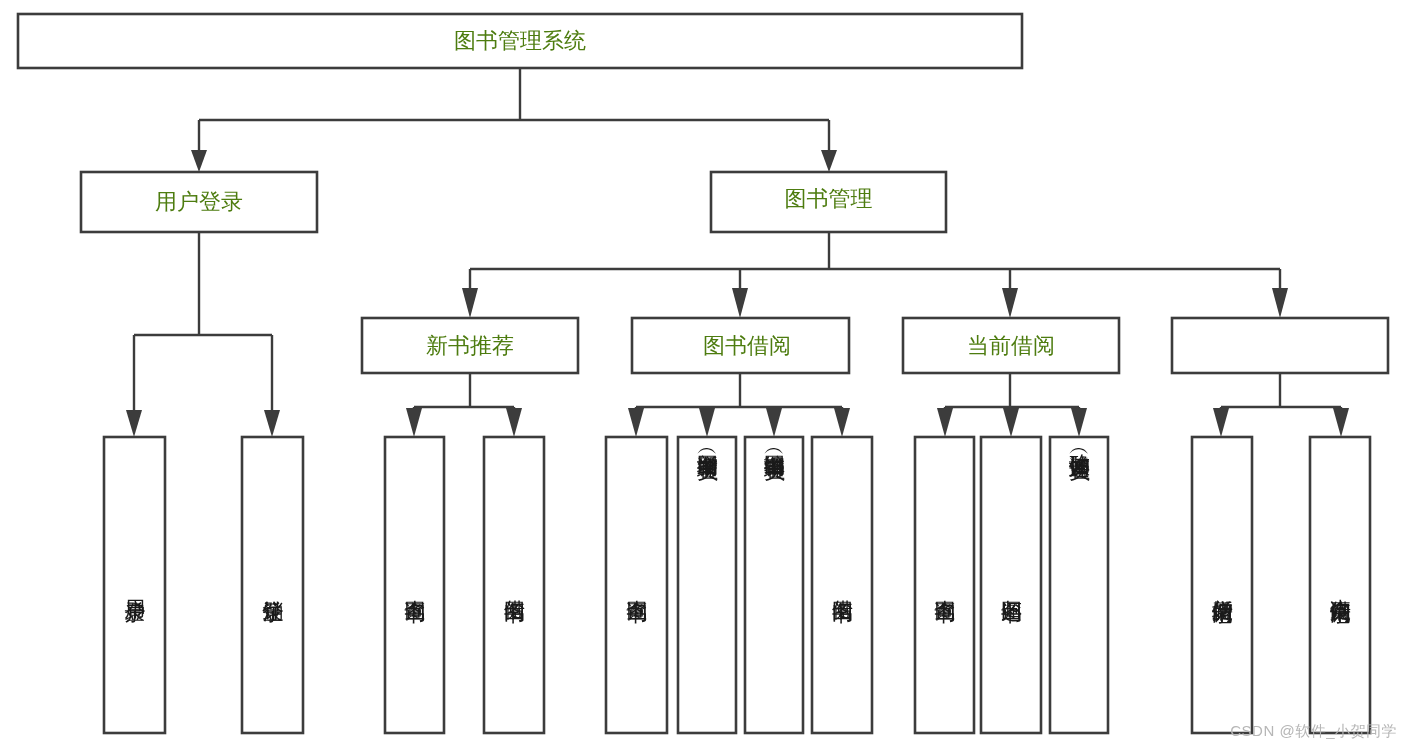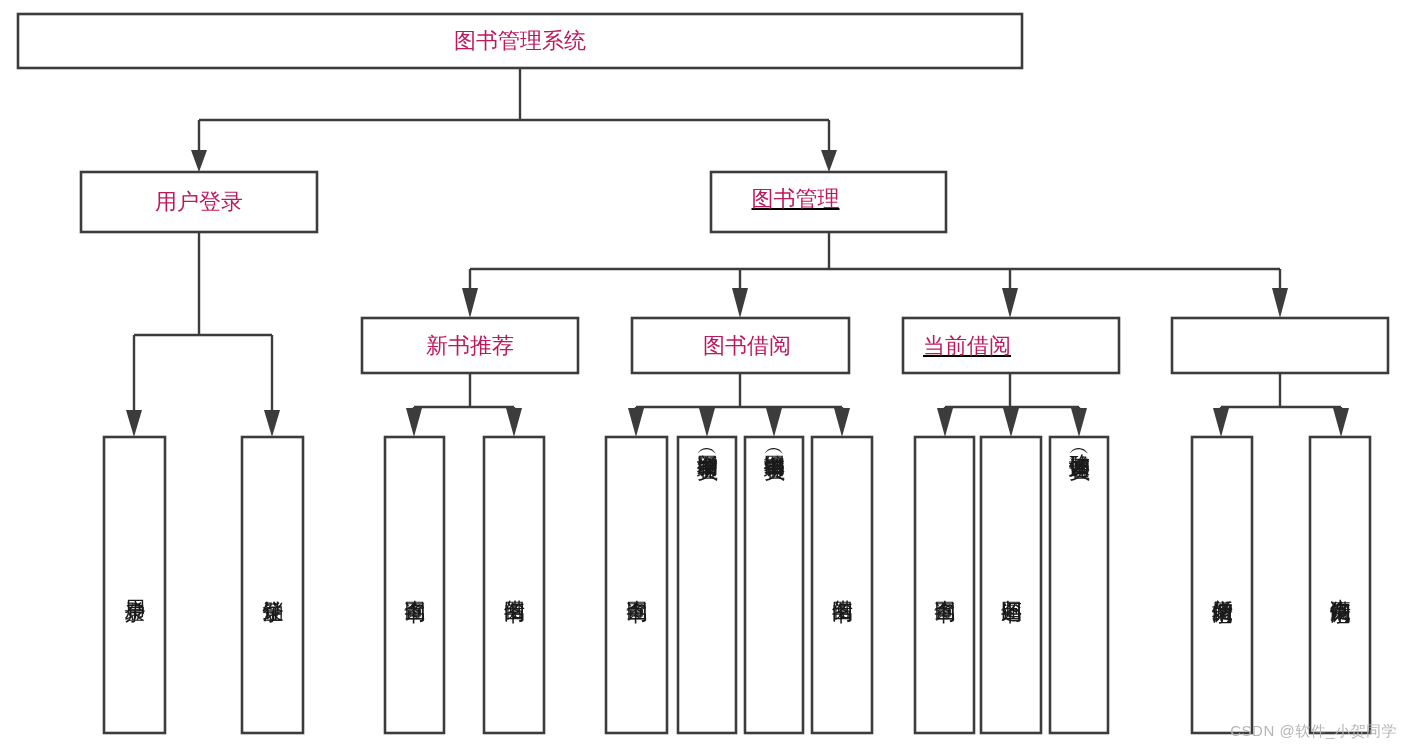--- a/index.html
+++ b/index.html
@@ -59,21 +59,21 @@
   .htext-wrap {
     position: absolute;
     display: flex;
     align-items: center;
     justify-content: center;
     pointer-events: none;
   }
   .htext {
     font-family: "Liberation Sans", "DejaVu Sans", sans-serif;
     font-size: 22px;
-    color: #be185d;
+    color: #4d7c0f;
     white-space: nowrap;
   }
   #watermark {
     position: absolute;
     right: 8px;
     bottom: 6px;
     font-family: "Liberation Sans", "DejaVu Sans", sans-serif;
     font-size: 15px;
     color: #b6b6b6;
     letter-spacing: 0.5px;
@@ -178,31 +178,31 @@
 
   </svg>
 
   <div class="htext-wrap" style="left:18px; top:14px; width:1004px; height:54px;">
     <span class="htext">图书管理系统</span>
   </div>
 
   <div class="htext-wrap" style="left:81px; top:172px; width:236px; height:60px;">
     <span class="htext">用户登录</span>
   </div>
-  <div class="htext-wrap" style="left:678px; top:172px; width:235px; height:54px;text-decoration:underline;">
+  <div class="htext-wrap" style="left:711px; top:172px; width:235px; height:54px;">
     <span class="htext">图书管理</span>
   </div>
 
   <div class="htext-wrap" style="left:362px; top:318px; width:216px; height:55px;justify-content:center;">
     <span class="htext">新书推荐</span>
   </div>
   <div class="htext-wrap" style="left:632px; top:318px; width:230px; height:55px;">
     <span class="htext">图书借阅</span>
   </div>
-  <div class="htext-wrap" style="left:859px; top:318px; width:216px; height:55px;text-decoration:underline;">
+  <div class="htext-wrap" style="left:903px; top:318px; width:216px; height:55px;">
     <span class="htext">当前借阅</span>
   </div>
 
   <div class="vtext-wrap" style="left:104px; top:437px; width:61px; height:296px;">
     <span class="vtext">用户登录</span>
   </div>
   <div class="vtext-wrap" style="left:242px; top:437px; width:61px; height:296px;">
     <span class="vtext">注销登录</span>
   </div>
 

